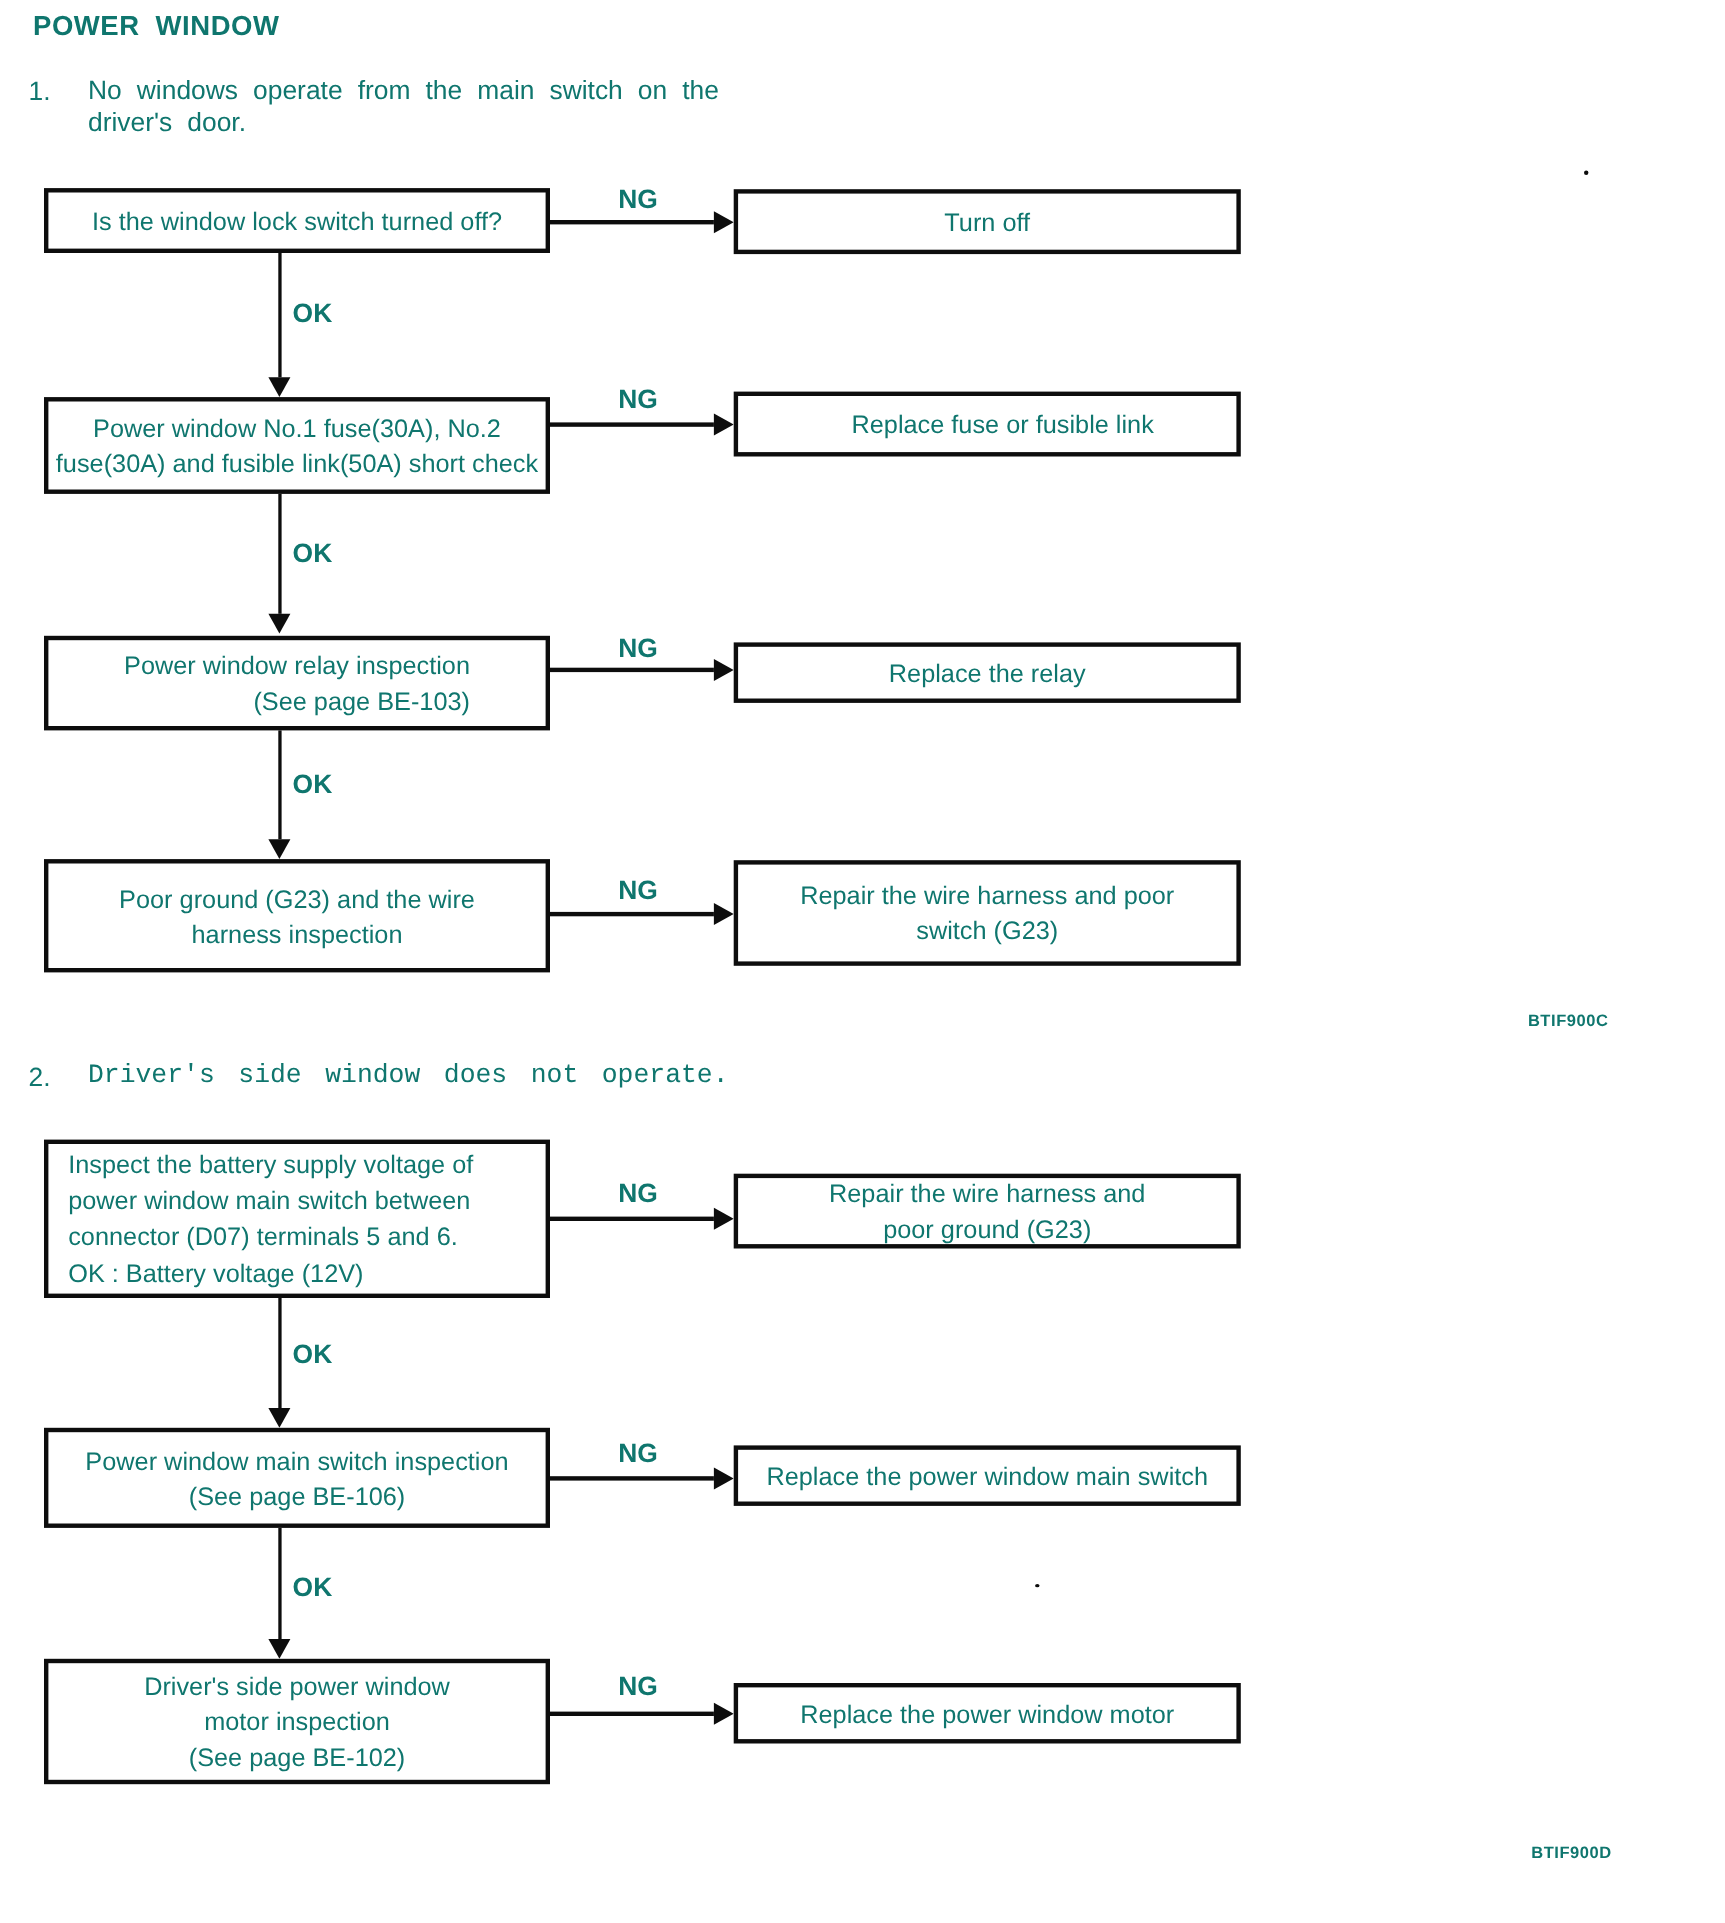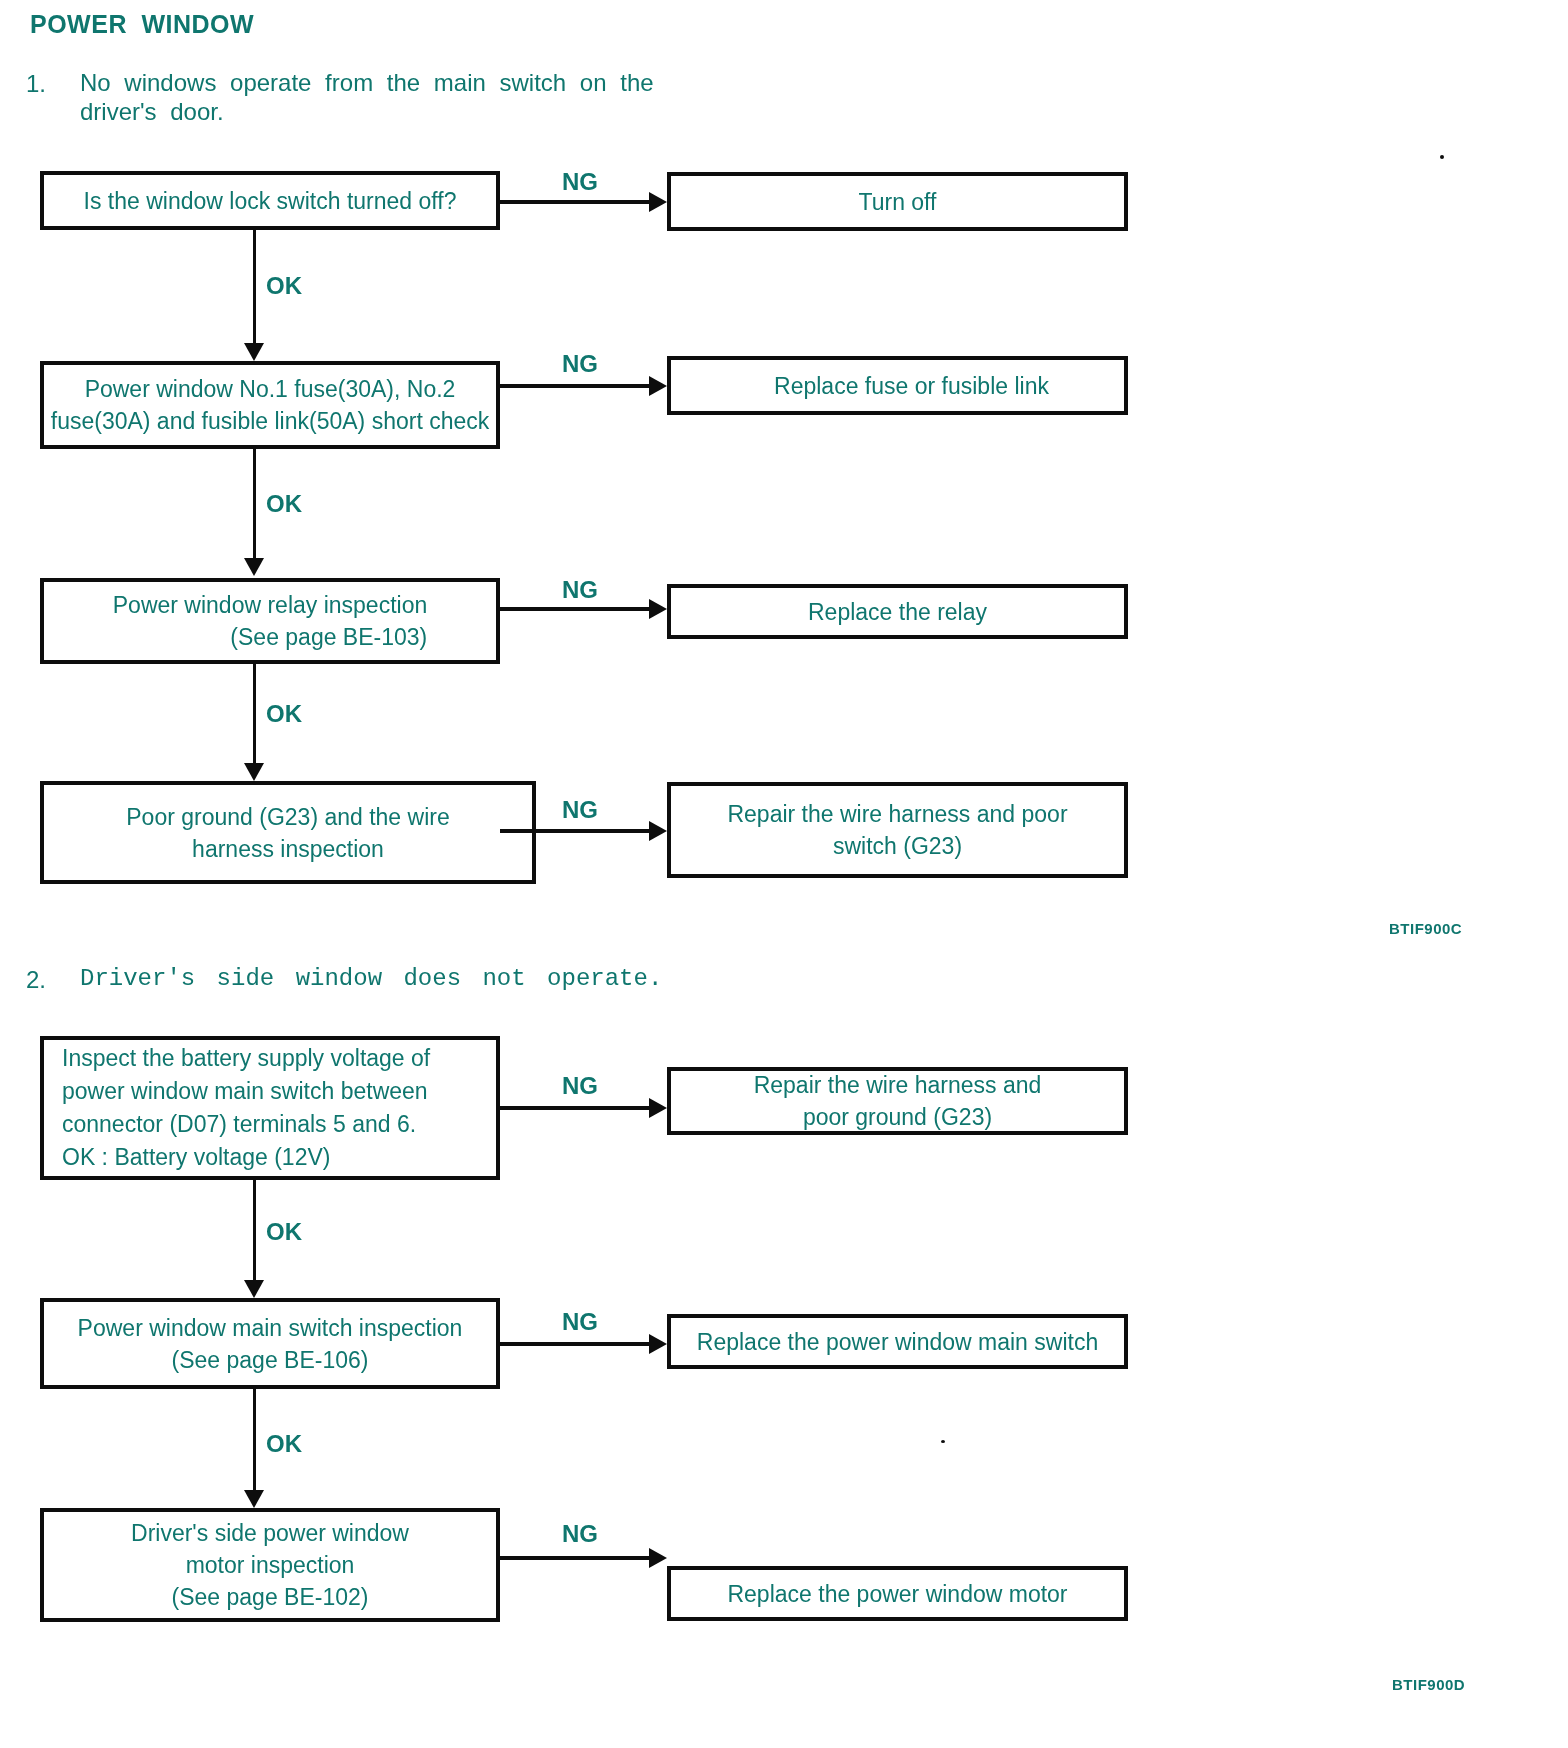--- a/index.html
+++ b/index.html
@@ -84,21 +84,21 @@
     <div class="hline" style="left:500px;top:607px;width:149px;"></div>
     <div class="head-right" style="left:649px;top:599px;"></div>
   </div>
   <div class="box" style="left:667px;top:584px;width:461px;height:55px;">Replace the relay</div>
   <div>
     <div class="vline" style="left:253px;top:664px;height:99px;"></div>
     <div class="head-down" style="left:244px;top:763px;"></div>
   </div>
   <div class="flow-label" style="left:266px;top:700px;">OK</div>
 
-  <div class="box" style="left:40px;top:781px;width:496px;height:103px;">Poor ground (G23) and the wire
+  <div class="box" style="left:40px;top:781px;width:460px;height:103px;">Poor ground (G23) and the wire
 harness inspection</div>
   <div class="flow-label ng-label" style="left:540px;top:796px;">NG</div>
   <div>
     <div class="hline" style="left:500px;top:829px;width:149px;"></div>
     <div class="head-right" style="left:649px;top:821px;"></div>
   </div>
   <div class="box" style="left:667px;top:782px;width:461px;height:96px;">Repair the wire harness and poor
 switch (G23)</div>
 
   <div class="figcode" style="left:1389px;top:920px;">BTIF900C</div>
@@ -138,20 +138,20 @@
   <div class="flow-label" style="left:266px;top:1430px;">OK</div>
 
   <div class="box" style="left:40px;top:1508px;width:460px;height:114px;">Driver's side power window
 motor inspection
 (See page BE-102)</div>
   <div class="flow-label ng-label" style="left:540px;top:1520px;">NG</div>
   <div>
     <div class="hline" style="left:500px;top:1556px;width:149px;"></div>
     <div class="head-right" style="left:649px;top:1548px;"></div>
   </div>
-  <div class="box" style="left:667px;top:1530px;width:461px;height:55px;margin-top:36px;">Replace the power window motor</div>
+  <div class="box" style="left:667px;top:1530px;width:461px;height:55px;">Replace the power window motor</div>
 
   <div class="figcode" style="left:1392px;top:1676px;">BTIF900D</div>
 
   <div class="speck" style="left:1440px;top:155px;"></div>
   <div class="speck" style="left:941px;top:1440px;height:3px;"></div>
 
 </div>
 
 </body></html>

